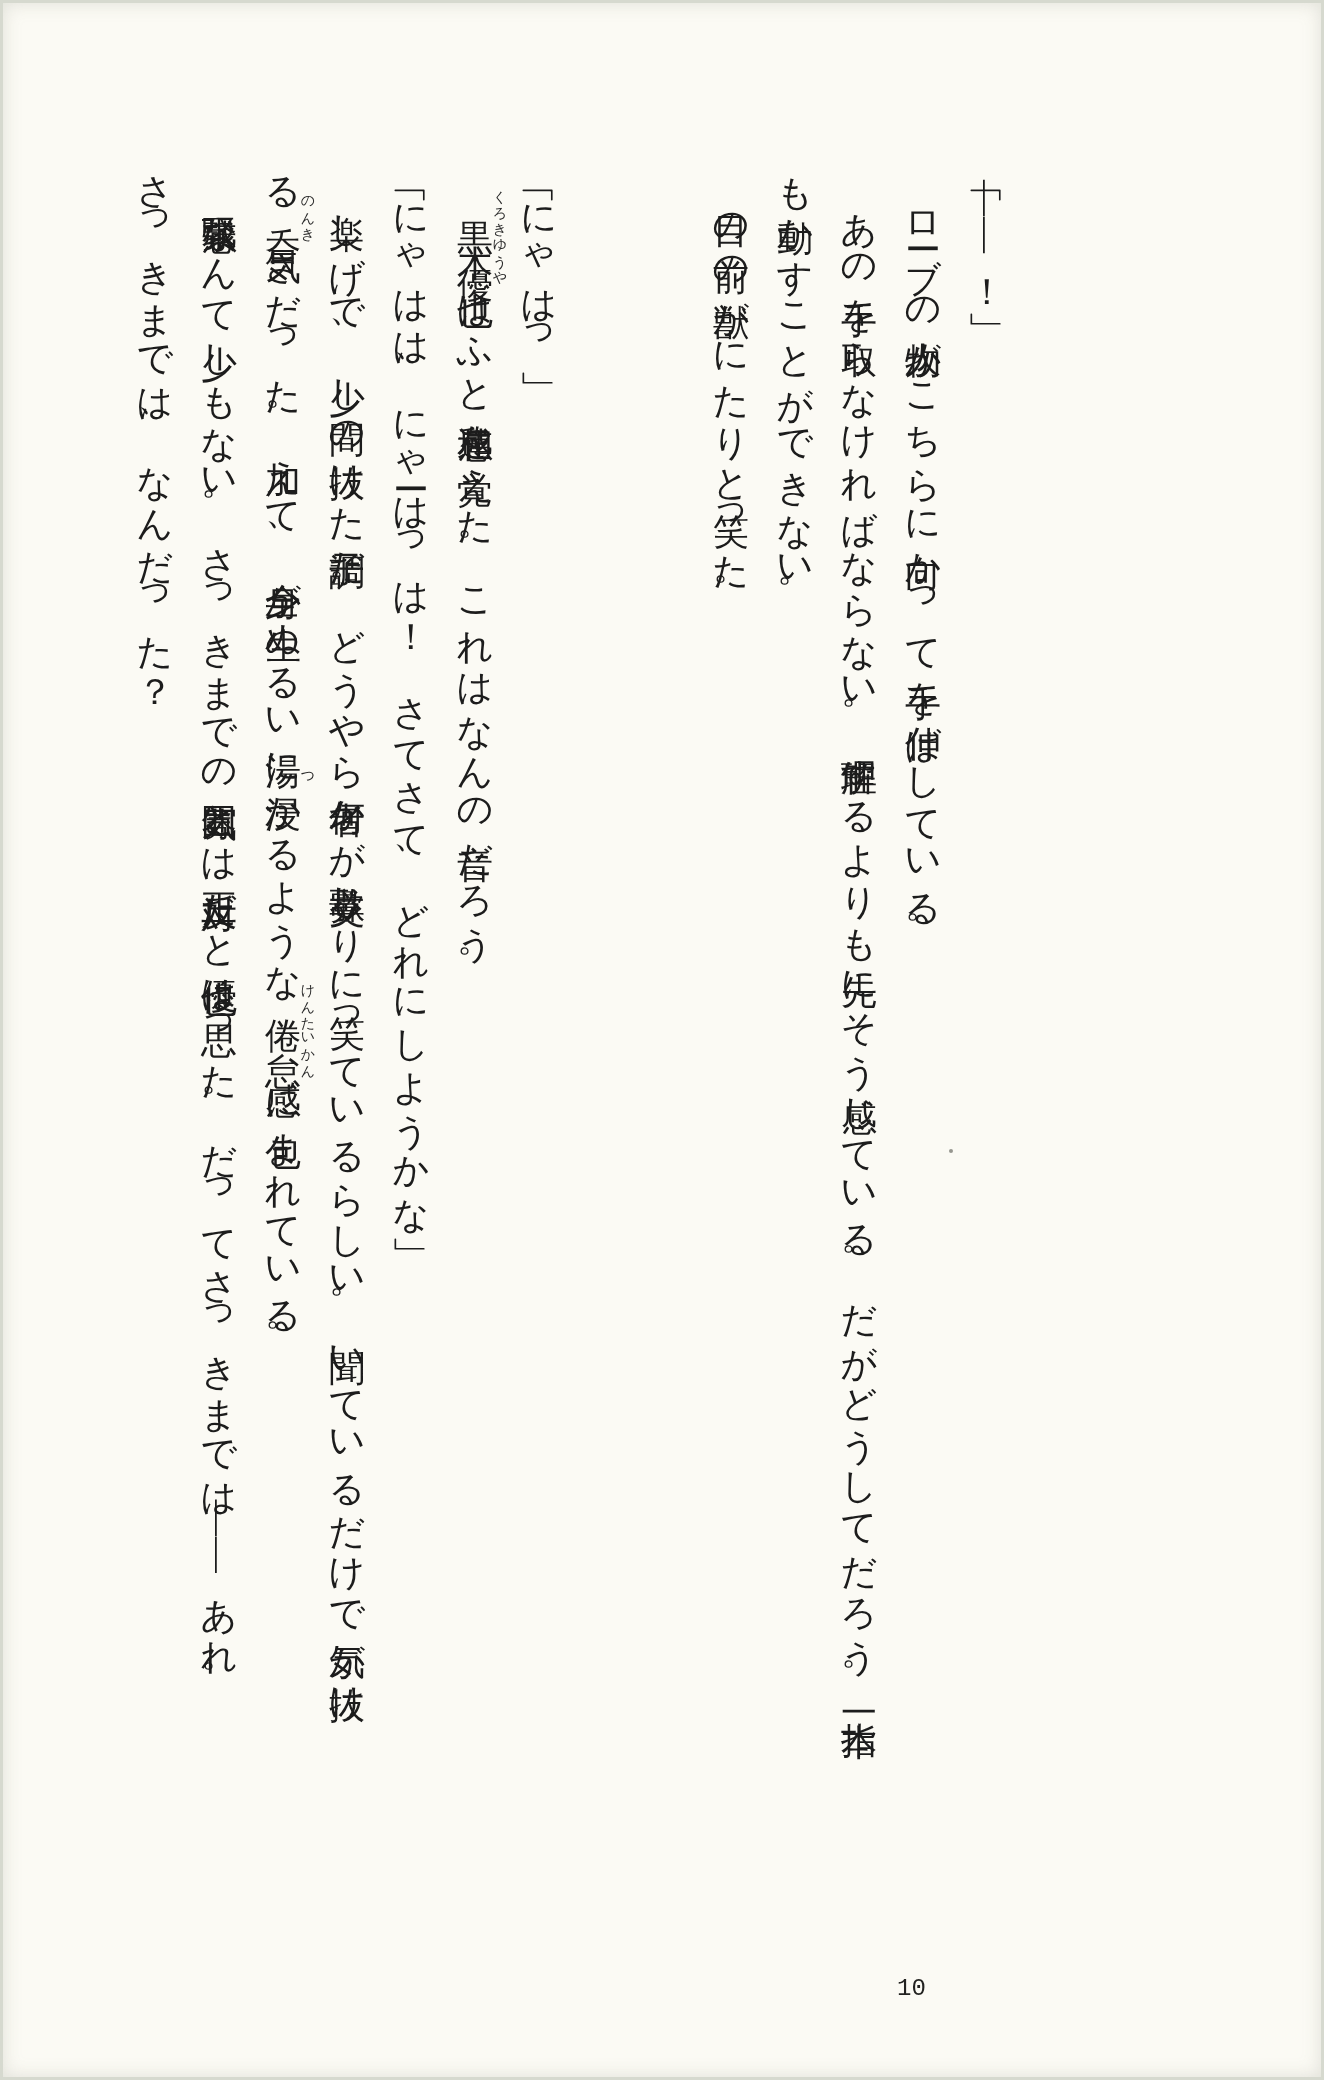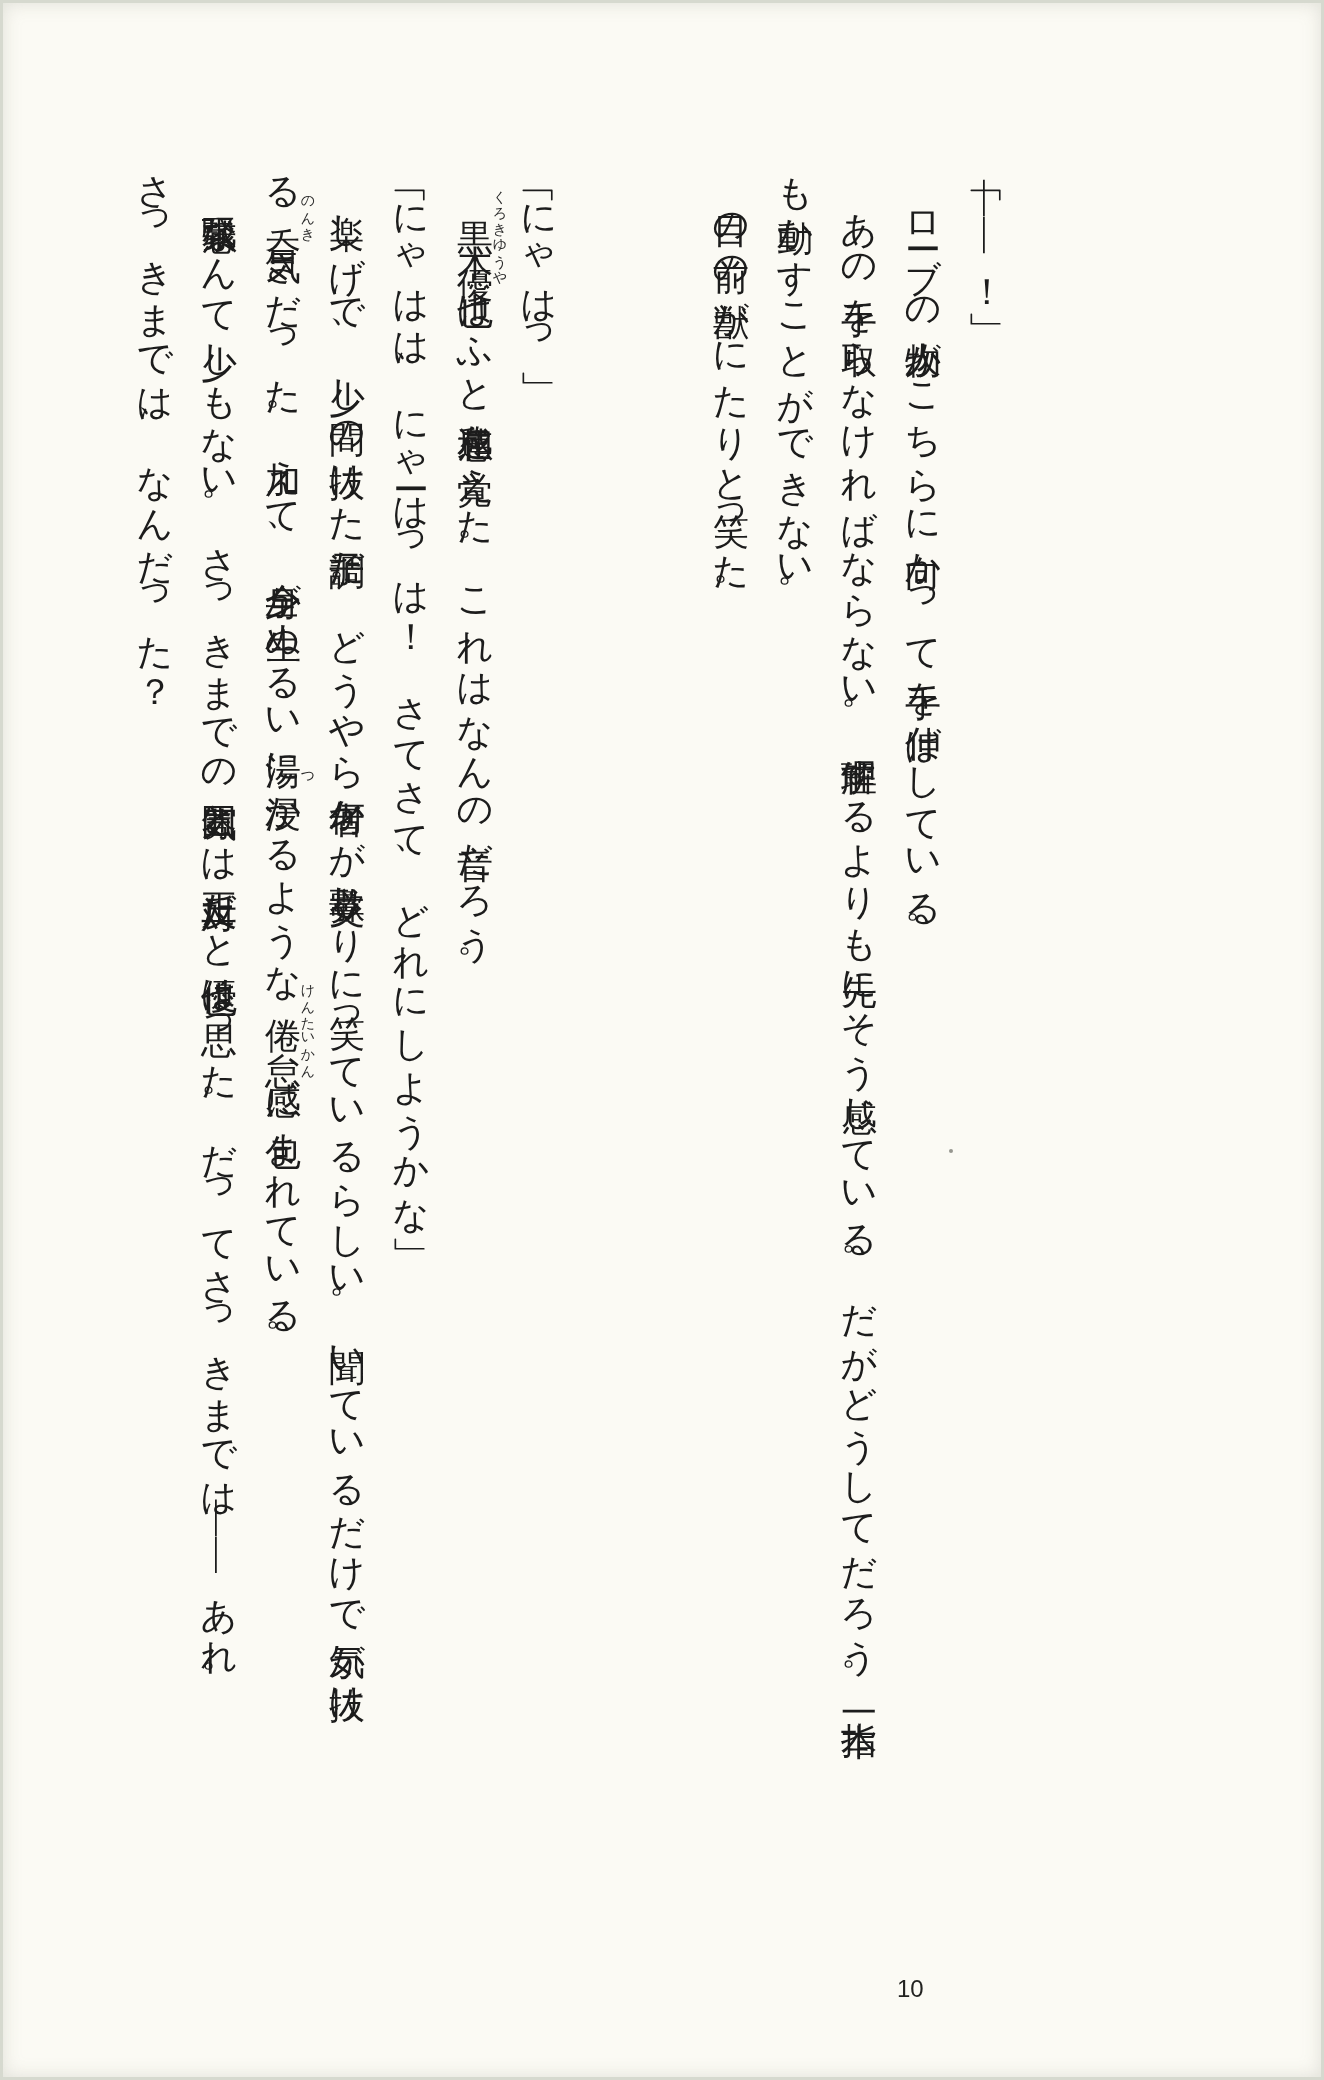--- a/index.html
+++ b/index.html
@@ -49,21 +49,21 @@
   }
   .text-block ruby rt {
     font-size: 14px;
     letter-spacing: 0;
     color: #2a2a2a;
   }
   .page-number {
     position: absolute;
     left: 894px;
     top: 1972px;
-    font-family: Liberation Sans, sans-serif;
+    font-family: Liberation Mono, monospace;
     font-size: 24px;
     color: #222220;
   }
   .speck {
     position: absolute;
     left: 946px;
     top: 1146px;
     width: 4px;
     height: 4px;
     border-radius: 50%;

